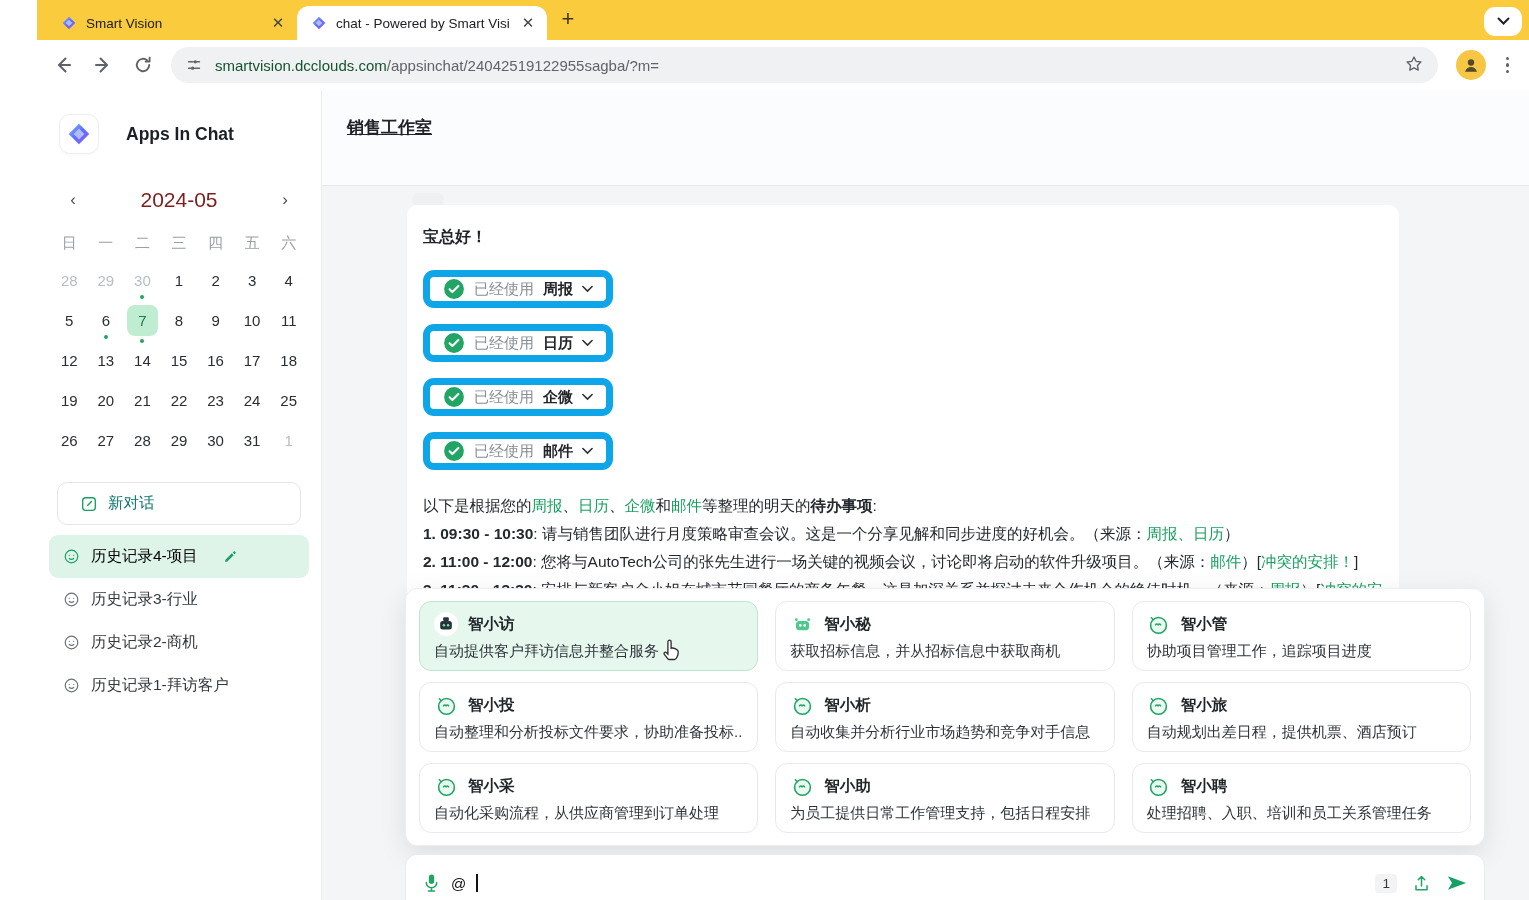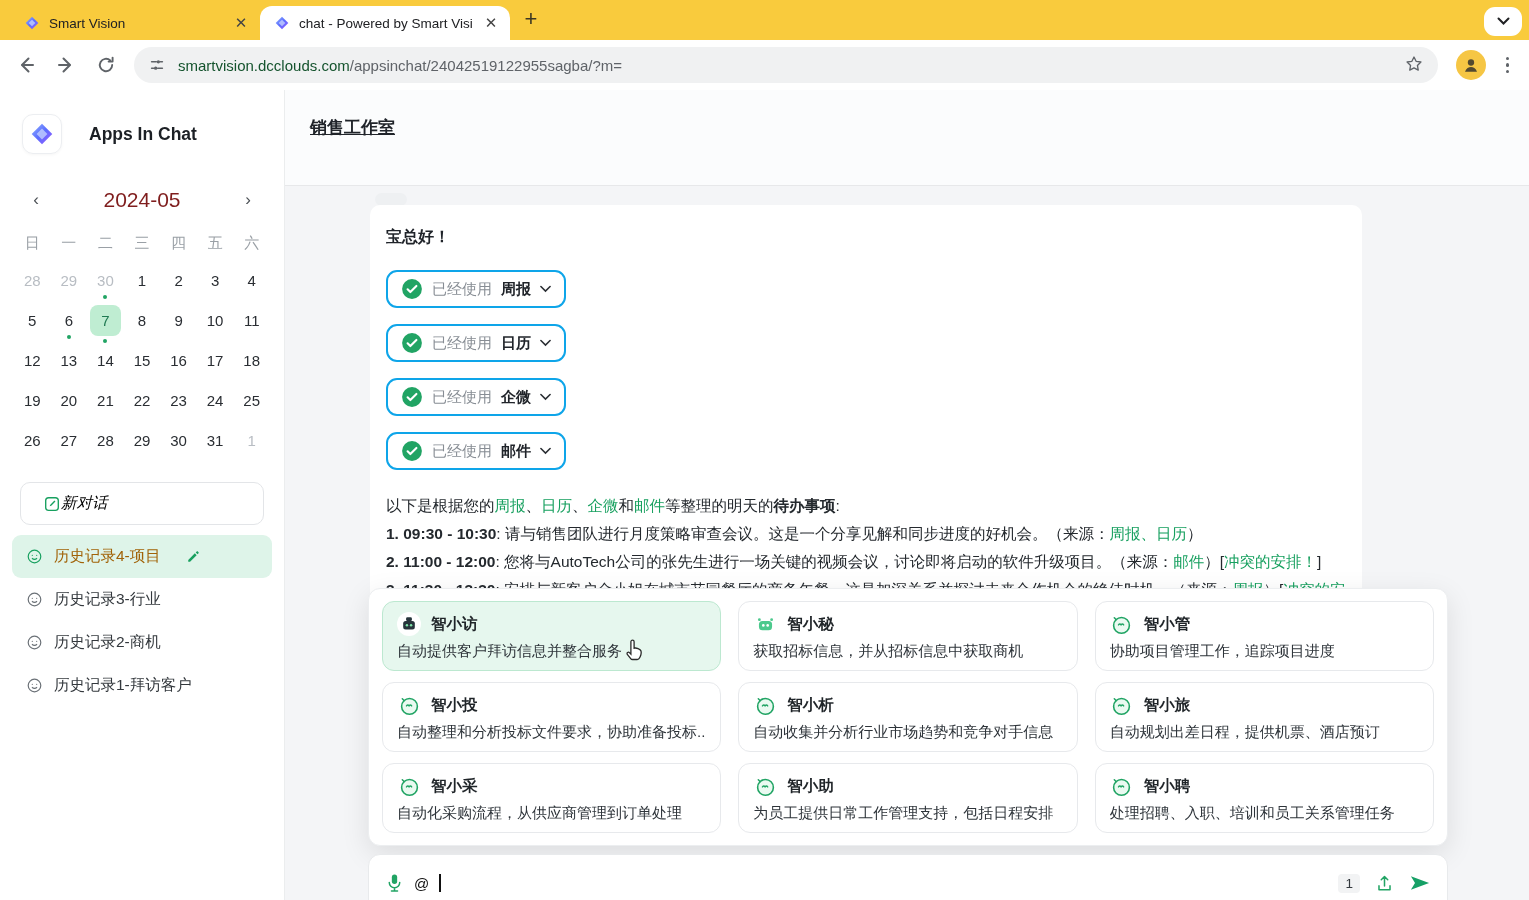--- a/index.html
+++ b/index.html
@@ -1,17 +1,17 @@
 <!DOCTYPE html>
 <html><head>
 <meta charset="utf-8">
 <style>
   *{margin:0;padding:0;box-sizing:border-box;}
   body{font-family:"Liberation Sans","DejaVu Sans",sans-serif;}
-  .stage{width:1529px;height:900px;position:relative;overflow:hidden;background:#fff;}
+  .stage{width:1529px;height:900px;position:relative;overflow:hidden;background:#fff;padding-left:37px;}
 
   
   .tabstrip{height:40px;background:#f9cb3d;display:flex;align-items:flex-end;padding-left:10px;position:relative;}
   .tab{width:250px;height:34px;display:flex;align-items:center;gap:9px;padding:0 10px 0 14px;font-size:13.5px;color:#202124;border-radius:12px 12px 0 0;cursor:default;}
   .tab.active{background:#fff;}
   .tab .title{white-space:nowrap;overflow:hidden;flex:1;}
   .tab .close{margin-left:auto;font-size:15px;color:#444;width:18px;text-align:center;}
   .newtab{font-size:22px;color:#3c3723;margin:0 0 8px 8px;width:26px;text-align:center;}
   .tabsearch{position:absolute;right:7px;top:7px;width:38px;height:29px;background:#fff;border-radius:11px;display:flex;align-items:center;justify-content:center;}
   .favicon{width:16px;height:16px;flex:0 0 16px;}
@@ -40,37 +40,37 @@
   .cal-nav .arr{font-size:17px;color:#4b5055;width:20px;text-align:center;}
   .cal-month{font-size:21px;color:#7f1d1d;}
   .cal-grid{display:grid;grid-template-columns:repeat(7,1fr);margin:14px 14px 0;}
   .wd{height:34px;display:flex;align-items:center;justify-content:center;font-size:15px;color:#9aa0a6;}
   .cc{height:40px;display:flex;align-items:center;justify-content:center;font-size:15px;color:#2a2e33;position:relative;border-radius:8px;}
   .cc.mut{color:#b8bdc3;}
   .cc.sel{background:#bfedd2;color:#1f7a52;height:31px;margin:4.5px 3px;}
   .cc.dot::after{content:"";position:absolute;bottom:1px;left:50%;transform:translateX(-50%);width:4px;height:4px;border-radius:50%;background:#21a464;}
   .cc.sel.dot::after{bottom:-7px;}
 
-  .newchat{margin:22px 20px 10px;height:43px;border:1px solid #e3e5e8;border-radius:10px;display:flex;align-items:center;padding:0 22px;color:#000000;font-size:15.5px;background:#fff;font-style:italic;}
+  .newchat{margin:22px 20px 10px;height:43px;border:1px solid #e3e5e8;border-radius:10px;display:flex;align-items:center;gap:10px;padding:0 22px;color:#0f766e;font-size:15.5px;background:#fff;}
   .hist{margin:6px 12px;}
   .hrow{height:43px;display:flex;align-items:center;gap:11px;padding:0 14px;font-size:15.5px;color:#33383d;border-radius:9px;}
   .hrow .hicon{color:#6b7177;display:flex;}
-  .hrow.active{background:#def4e9;color:#a16207;text-align:right;}
+  .hrow.active{background:#def4e9;color:#000000;text-align:right;}
   .hrow.active .hicon{color:#17a05f;}
   .hrow .pencil{margin-left:14px;display:flex;}
 
   
   .main-header{position:absolute;top:0;left:0;right:0;height:96px;background:#fbfcfd;border-bottom:1px solid #e7e8ea;}
   .page-title{position:absolute;left:25px;top:26px;font-size:17px;font-weight:700;color:#20242a;text-decoration:underline;}
 
   .stub{position:absolute;left:90px;top:103px;width:32px;height:13px;border-radius:7px;background:#eef0f2;}
 
   .msg-card{position:absolute;left:85px;top:115px;width:992px;height:500px;background:#fff;border-radius:10px;padding:22px 16px;z-index:1;}
   .greeting{font-size:16px;font-weight:700;color:#20242a;margin-bottom:22px;}
-  .pill{display:inline-flex;align-items:center;gap:9px;height:38px;border:2px solid #0ea5e9;border-radius:11px;padding:0 13px;background:#fff;margin-bottom:16px;}
+  .pill{display:inline-flex;align-items:center;gap:9px;height:38px;border:7px solid #0ea5e9;border-radius:11px;padding:0 13px;background:#fff;margin-bottom:16px;}
   .pill .pre{font-size:15px;color:#878d94;}
   .pill .tool{font-size:15px;font-weight:700;color:#20242a;}
   .pill-col{display:flex;flex-direction:column;align-items:flex-start;}
   .todo{margin-top:6px;font-size:15.5px;color:#24292e;line-height:28px;}
   .todo .g{color:#17a05f;}
   .todo .b{font-weight:700;}
 
   .popup{position:absolute;left:83px;top:498px;width:1080px;height:258px;background:#fff;border:1px solid #eceef0;border-radius:12px;box-shadow:0 8px 28px rgba(0,0,0,.10);padding:12px 13px;display:grid;grid-template-columns:repeat(3,1fr);gap:11px 17px;z-index:5;}
   .agent{border:1px solid #e7e9ec;border-radius:12px;background:#fff;padding:10px 14px 8px;overflow:hidden;}
   .agent.hl{background:#e6f7ee;border-color:#bce8d0;}

